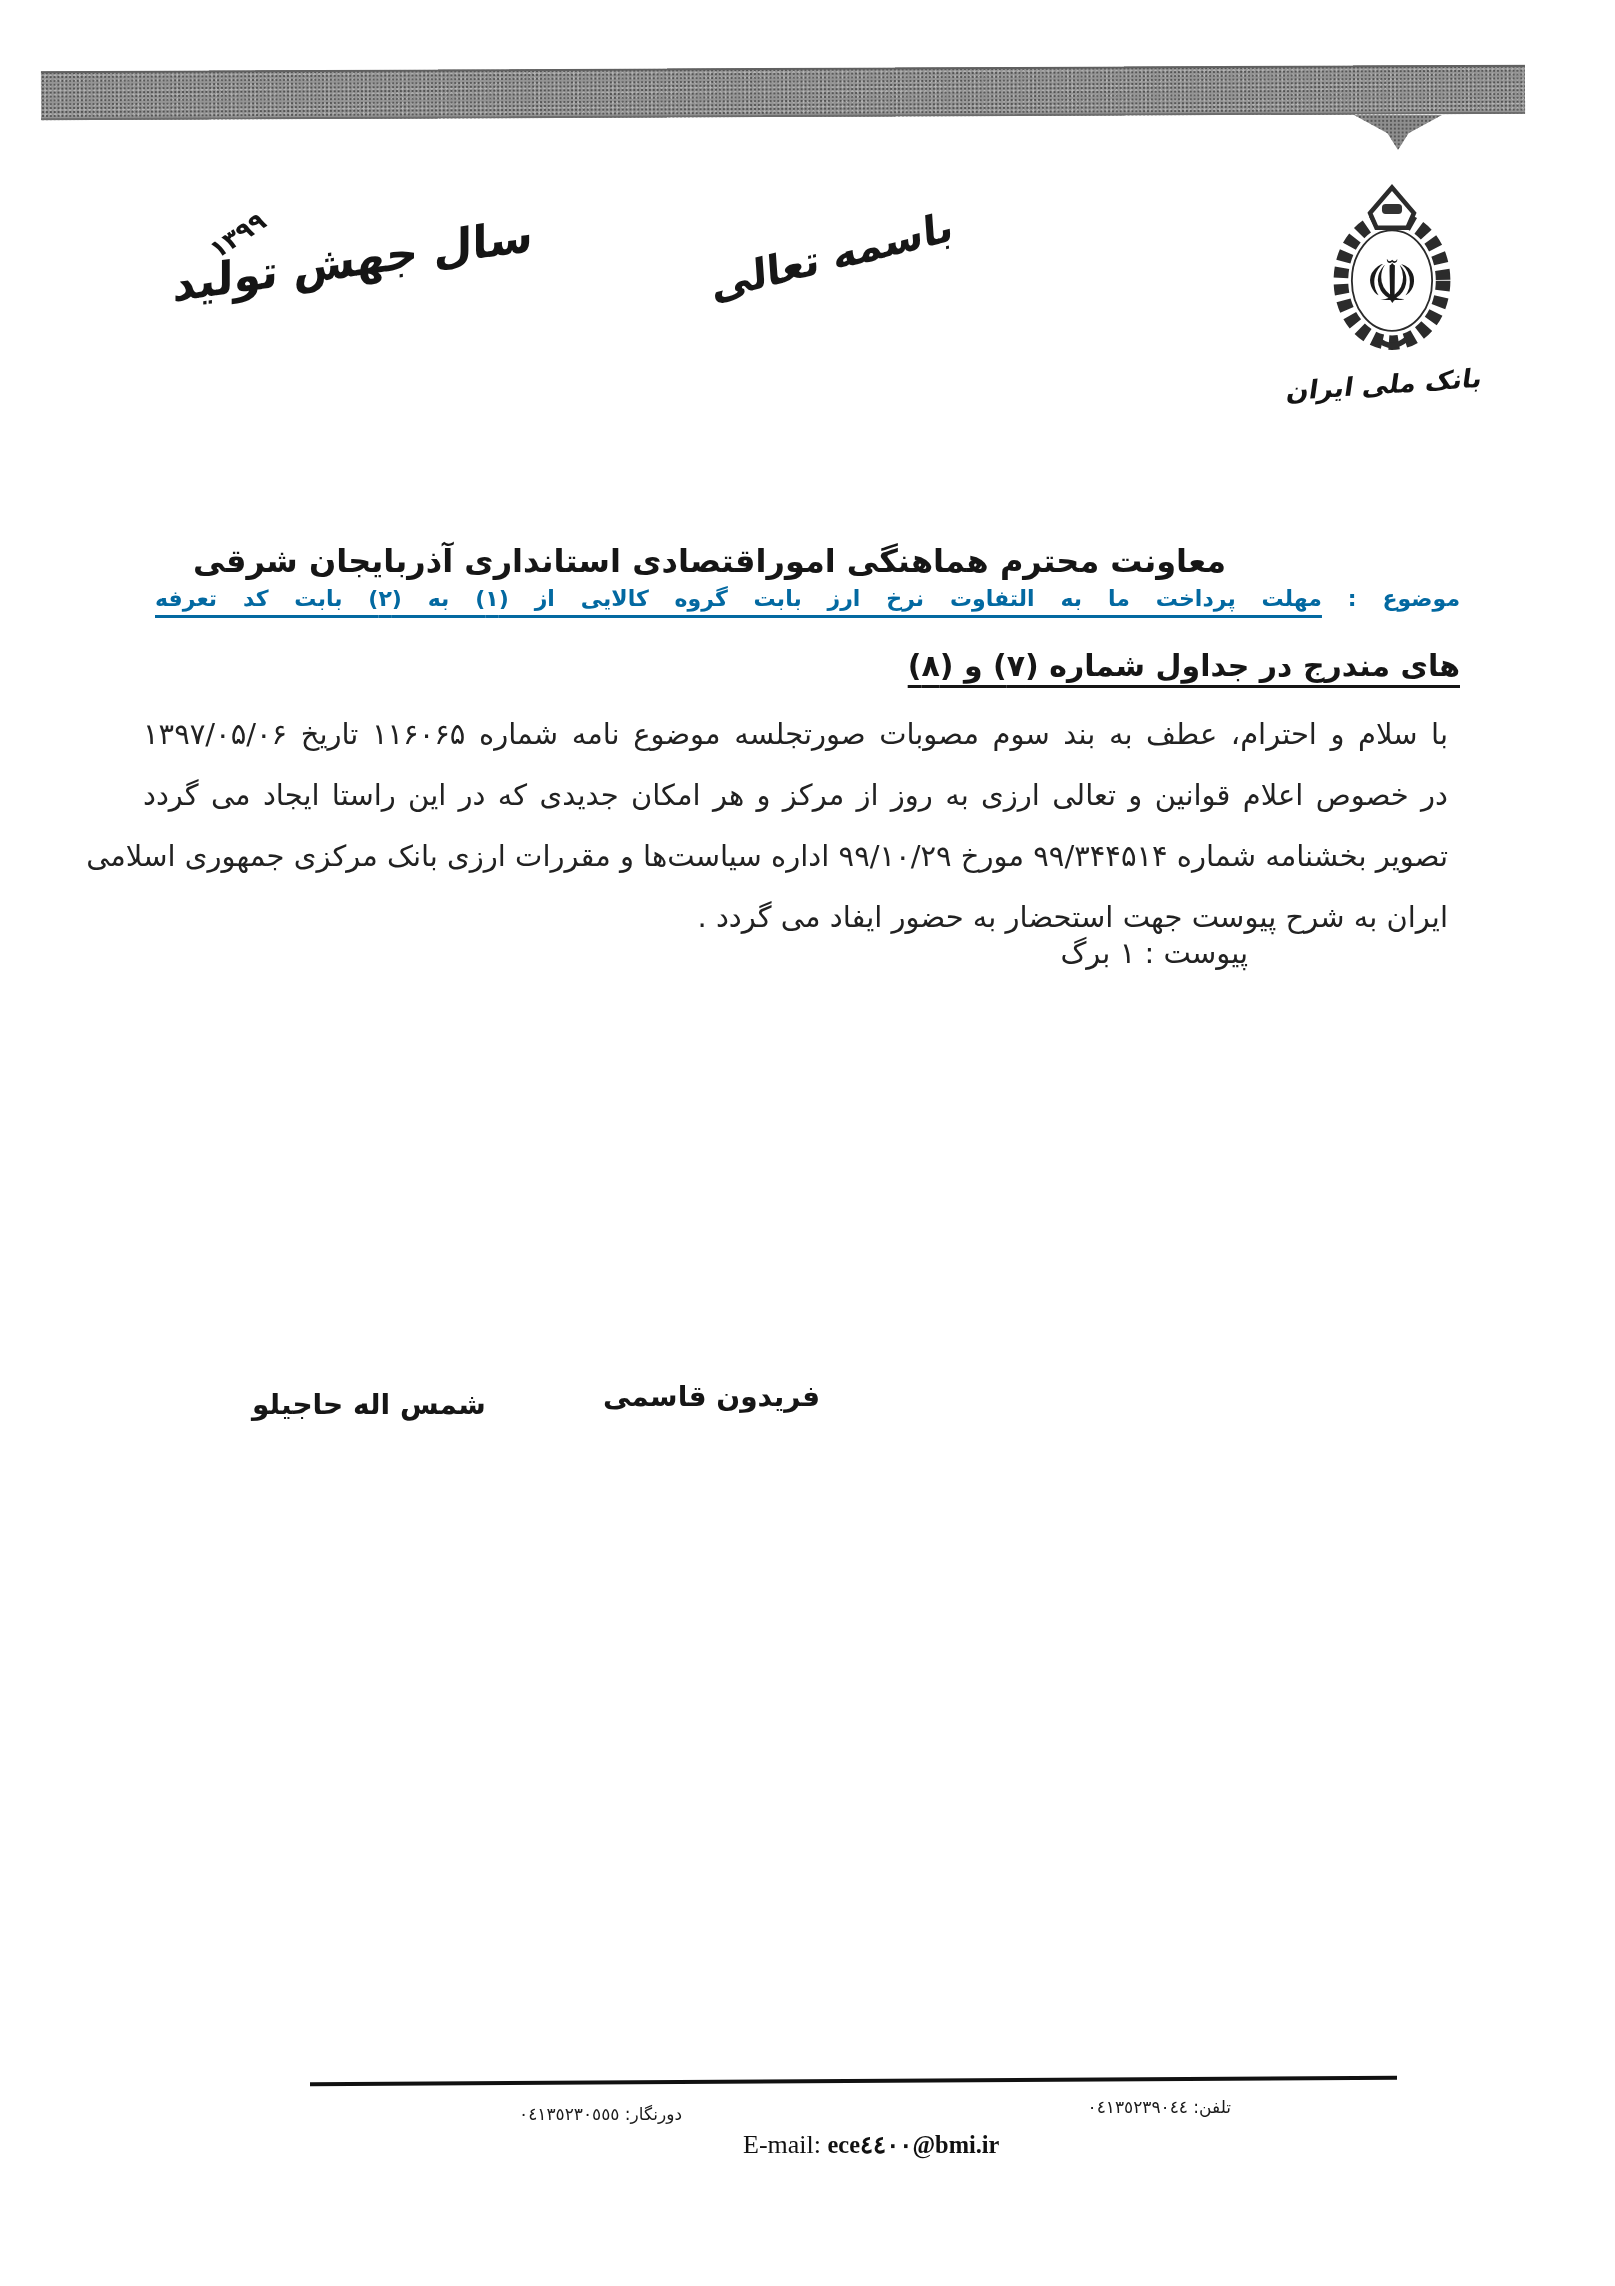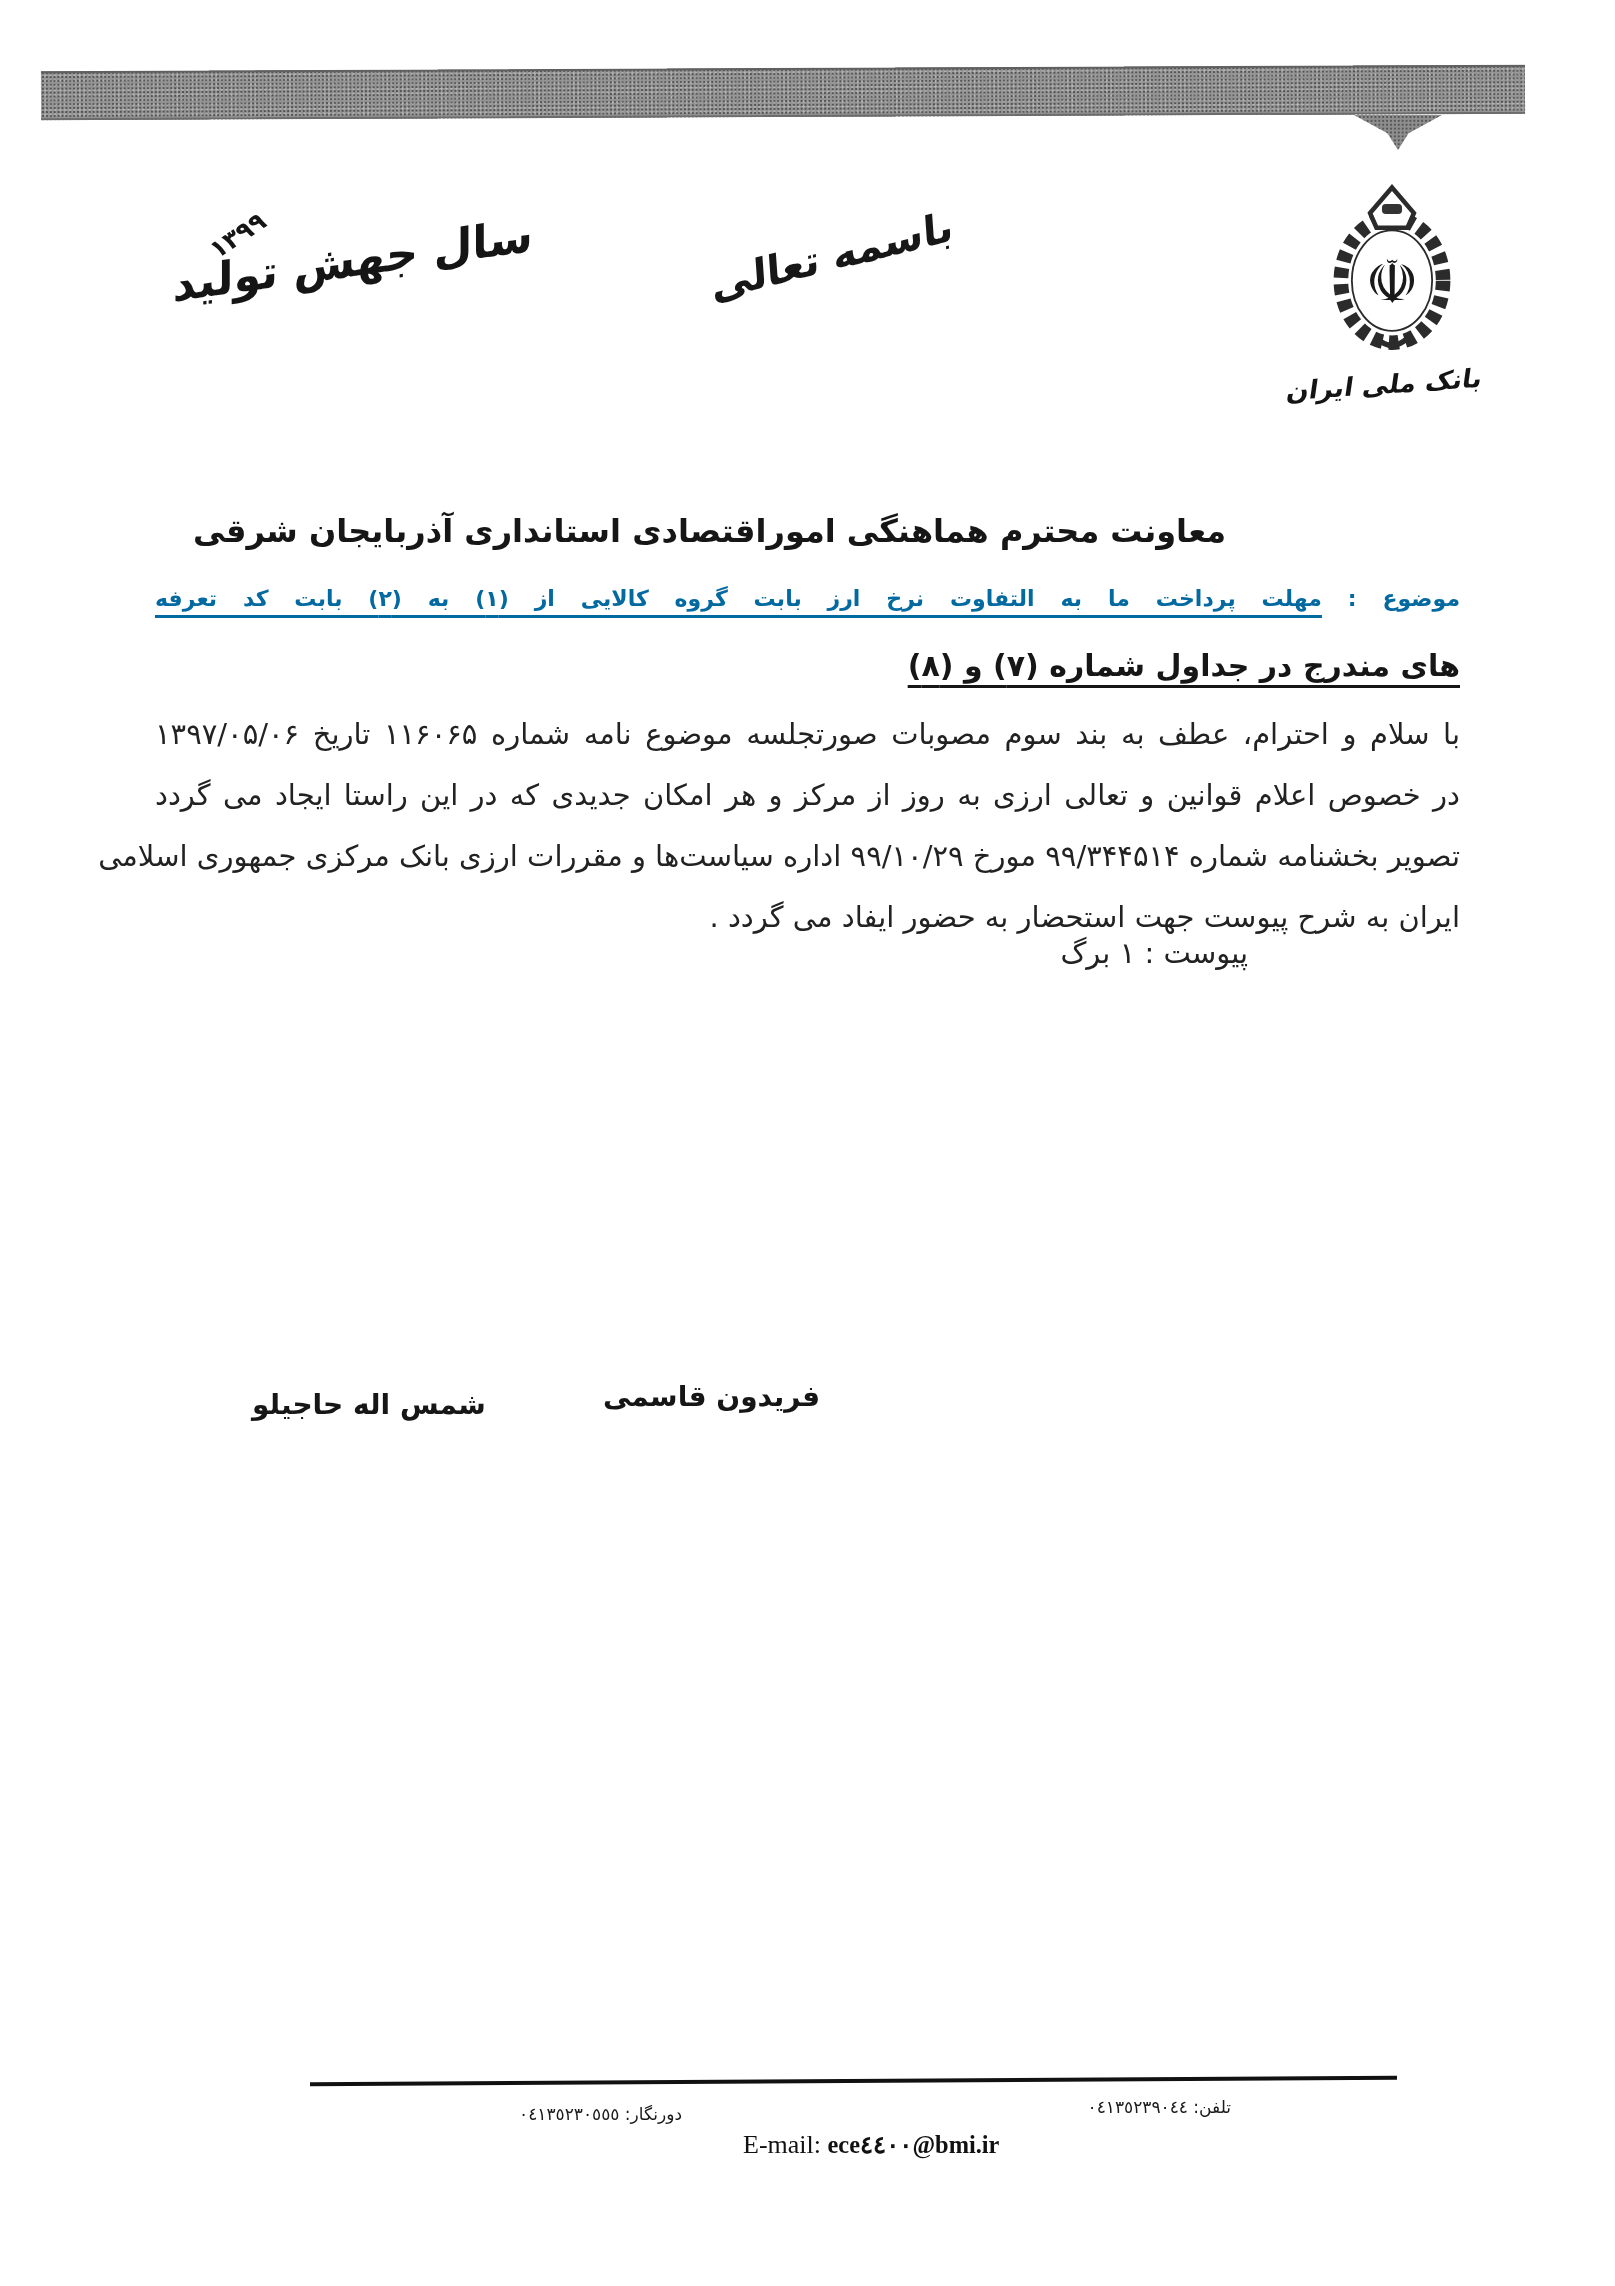--- a/index.html
+++ b/index.html
@@ -52,42 +52,42 @@
   .logo{position:absolute;left:1319px;top:178px;width:146px;height:187px;}
   .bank-name{
     position:absolute;left:1302px;top:369px;width:179px;
     text-align:center;font-size:26px;font-weight:bold;color:#141414;
     transform:skewX(-12deg) rotate(-4deg);
     white-space:nowrap;
   }
   
   .fa{direction:rtl;unicode-bidi:embed;}
   .addressee{
-    position:absolute;right:390px;top:512px;width:763px;
+    position:absolute;right:390px;top:542px;width:763px;
     font-size:32px;font-weight:bold;color:#161616;
     text-align:justify;text-align-last:justify;
     white-space:nowrap;
   }
   .subject-l1{
     position:absolute;right:156px;top:586px;width:1305px;
     font-size:22px;font-weight:bold;color:#0369a1;
     text-align:justify;text-align-last:justify;
     white-space:nowrap;
   }
   .subject-l2{
     position:absolute;right:156px;top:648px;
     font-size:30px;font-weight:bold;color:#161616;
   }
   .u{
     text-decoration:underline;
     text-decoration-thickness:2.9px;
     text-underline-offset:8.8px;
   }
   .body-par{
-    position:absolute;right:156px;top:704px;width:1305px;
+    position:absolute;right:168px;top:704px;width:1305px;
     font-size:29px;color:#222;line-height:61px;
   }
   .body-line{text-align:justify;text-align-last:justify;white-space:nowrap;}
   .body-line.last{text-align:center;text-align-last:right;}
   .attachment{
     position:absolute;right:368px;top:936px;
     font-size:29px;color:#222;
   }
   .department{
     position:absolute;left:275px;top:1014px;

